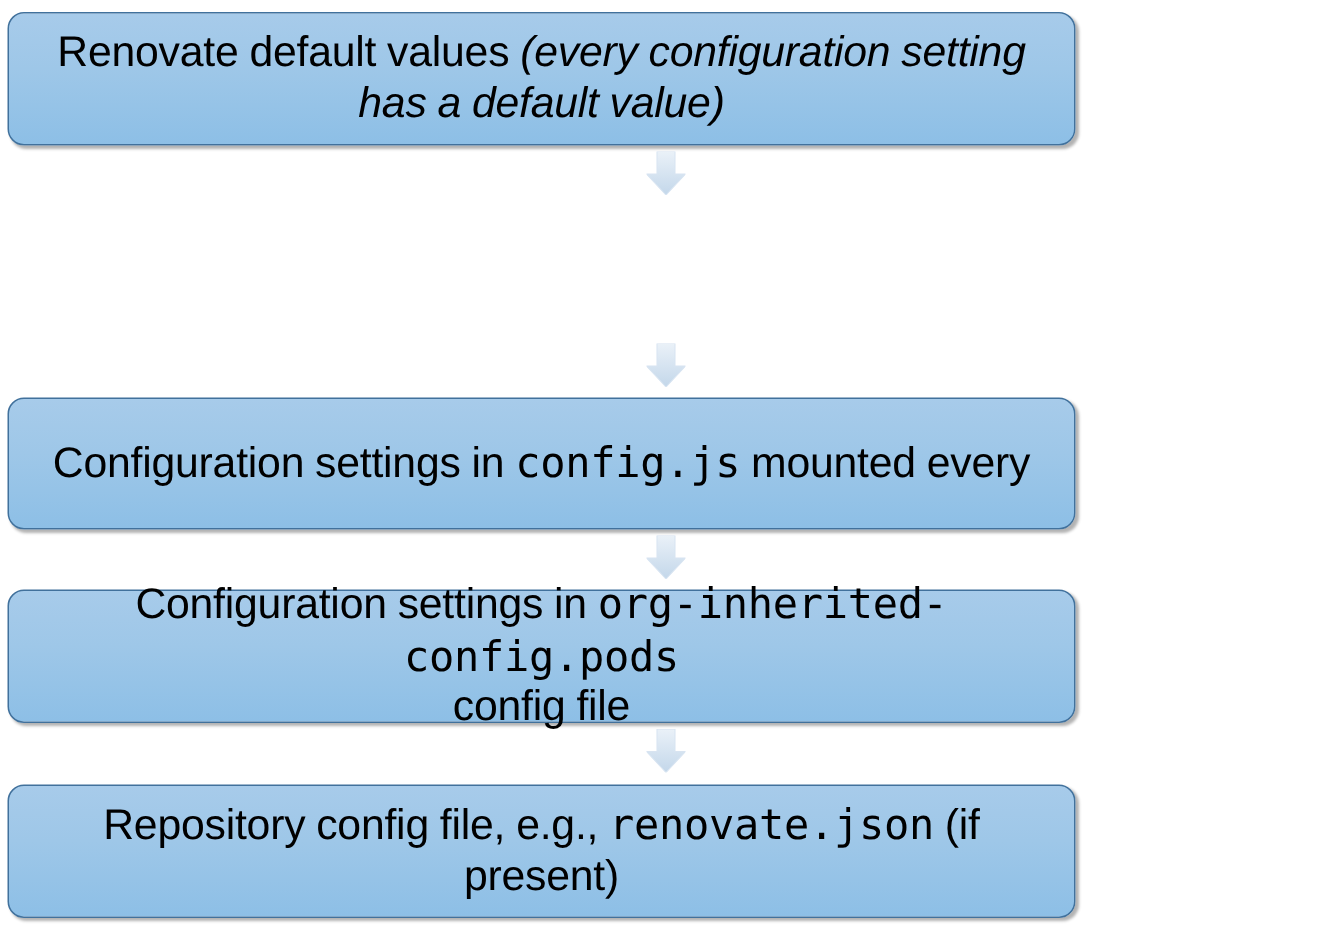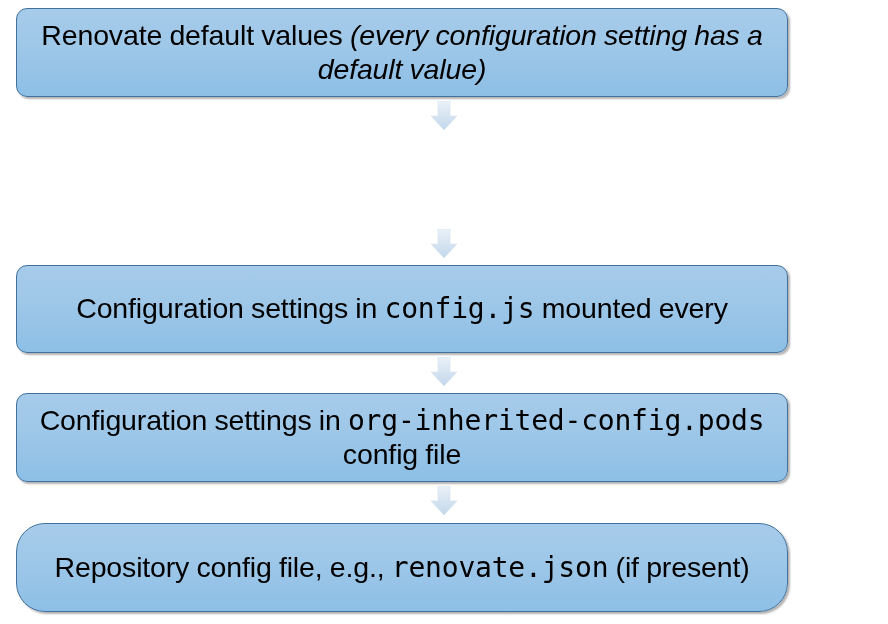--- a/index.html
+++ b/index.html
@@ -17,22 +17,22 @@
   #diagram {
     position: relative;
     width: 888px;
     height: 624px;
     background: #ffffff;
   }
 
   
   .node {
     position: absolute;
-    left: 16px;
-    width: 772px;
+    left: 5px;
+    width: 712px;
     box-sizing: border-box;
     border: 1.2px solid #41719c;
     border-radius: 11px;
     background: linear-gradient(to bottom, #a7cbea 0%, #9ec7e8 42%, #8dbfe6 100%);
     box-shadow: 2px 2px 2px rgba(0,0,0,0.30);
     display: flex;
     align-items: center;
     justify-content: center;
     text-align: center;
     color: #000000;
@@ -53,21 +53,21 @@
     font-size: 28px;
     letter-spacing: -0.2px;
     font-style: normal;
   }
 
   
   #node-0 { top: 8px;   height: 89px; }
   #node-1 { top: 136px; height: 89px; }
   #node-2 { top: 265px; height: 88px; }
   #node-3 { top: 393px; height: 89px; }
-  #node-4 { top: 523px; height: 89px; border-radius: 29px; }
+  #node-4 { top: 523px; height: 89px; }
 
   
   .arrow {
     position: absolute;
     left: 431px;
     width: 26px;
     height: 29px;
   }
   #arrow-0 { top: 101px; }
   #arrow-1 { top: 229px; }

